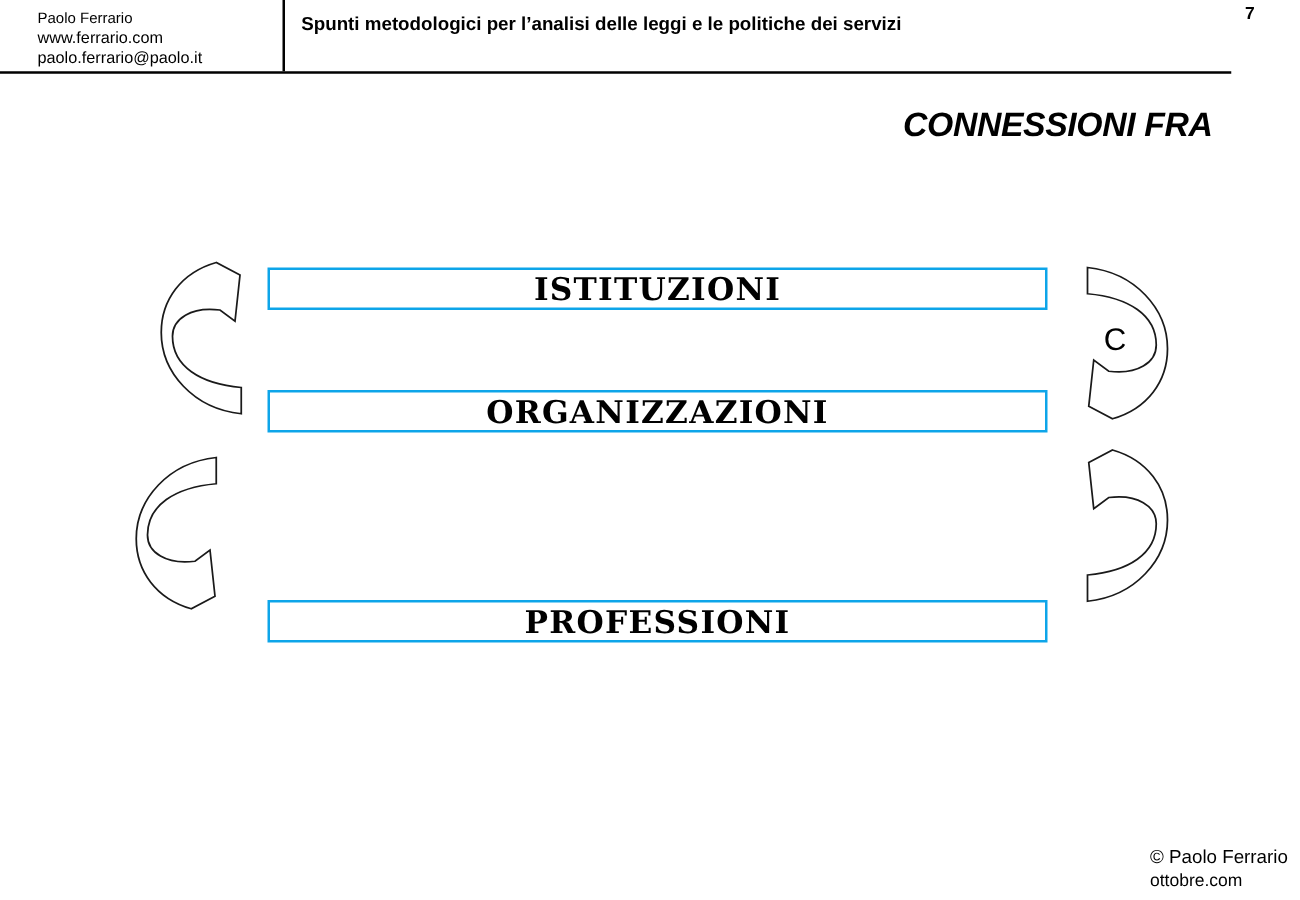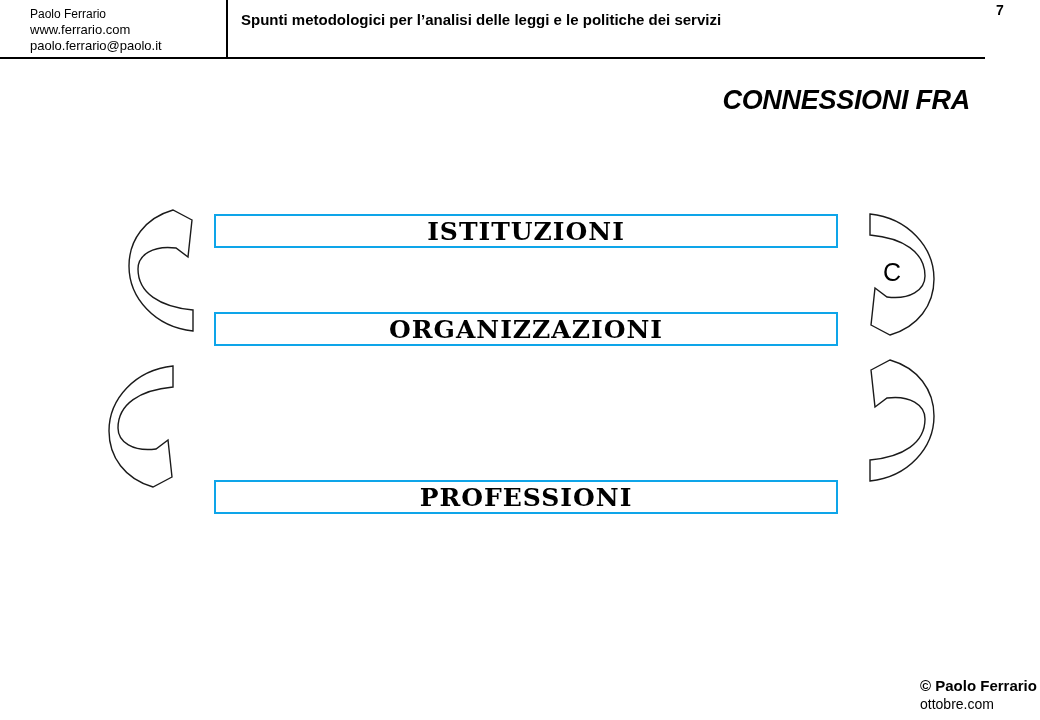--- a/index.html
+++ b/index.html
@@ -28,21 +28,21 @@
     font-family:"DejaVu Serif",serif;font-weight:bold;font-size:25px;letter-spacing:1px;
   }
   .dbox.b1{top:214px;}
   .dbox.b2{top:312px;}
   .dbox.b3{top:448px;margin-top:32px;}
   
   .arrows{position:absolute;left:0;top:0;width:1040px;height:720px;}
   .c-label{position:absolute;left:883px;top:258px;font-size:25px;line-height:28px;}
   
   .footer{position:absolute;left:920px;top:677px;font-size:14px;line-height:18px;}
-  .footer .copy{font-weight:bold;font-size:15px;}
+  .footer .copy{font-weight:normal;font-size:15px;}
 </style>
 </head>
 <body>
 
 <div class="slide">
 
   <div class="hdr-left">
     <div class="name">Paolo Ferrario</div>
     <div>www.ferrario.com</div>
     <div>paolo.ferrario@paolo.it</div>

